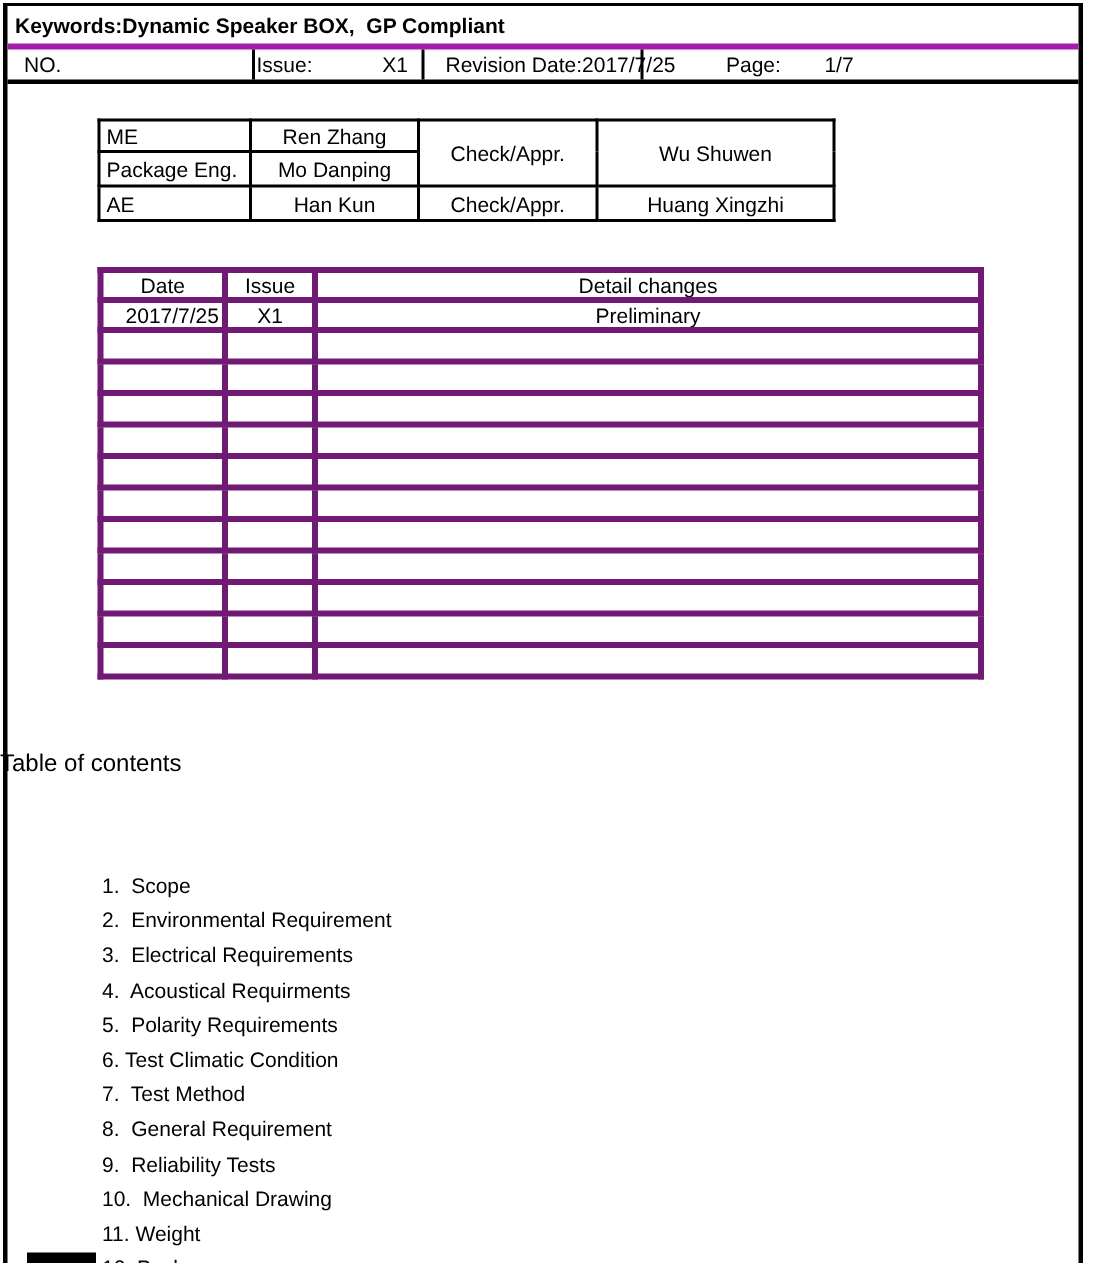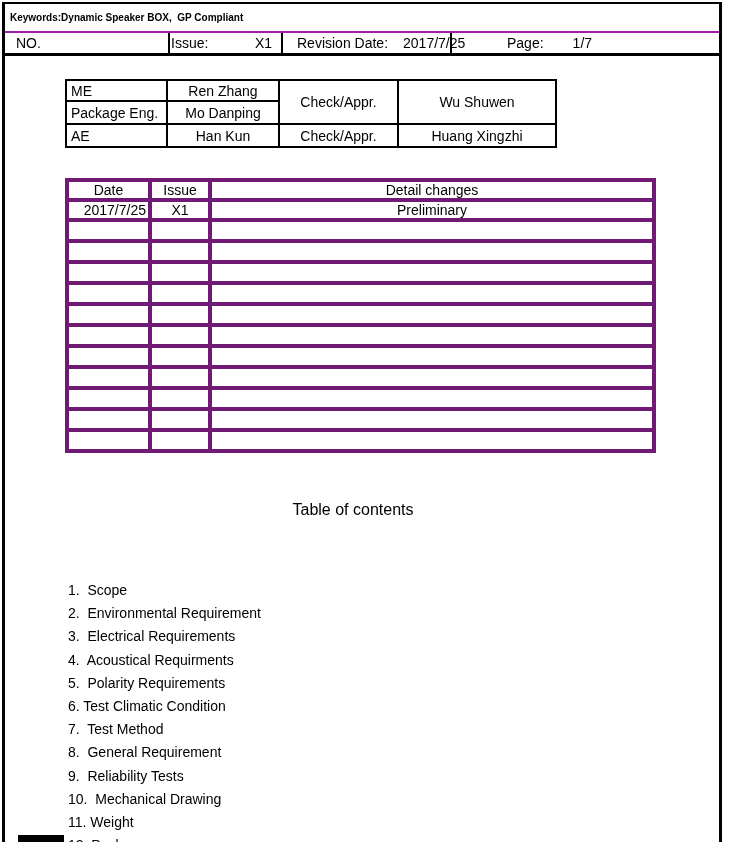--- a/index.html
+++ b/index.html
@@ -18,39 +18,39 @@
     width: 720px; height: 840px;
     border-top: 2px solid #000;
     border-left: 3px solid #000;
     border-right: 3px solid #000;
   }
   
   .keywords-row {
     position: absolute;
     left: 5px; top: 4px;
     width: 714px; height: 29px;
-    border-bottom: 2px solid #a21caf;
+    border-bottom: 4px solid #a21caf;
     display: flex; align-items: center;
     padding-left: 5px;
     font-weight: bold;
-    font-size: 10px;
+    font-size: 14px;
     white-space: pre;
   }
   .info-row {
     position: absolute;
     left: 5px; top: 33px;
     width: 714px; height: 23px;
     border-bottom: 3px solid #000;
     display: flex;
     font-size: 14px;
   }
   .info-cell { height: 100%; display: flex; align-items: center; white-space: pre; }
   .cell-no   { width: 165px; border-right: 2px solid #000; padding-left: 11px; }
   .cell-issue { width: 113px; border-right: 2px solid #000; justify-content: space-between; padding-left: 1px; padding-right: 9px; }
-  .cell-revdate { width: 169px; border-right: 2px solid #000; justify-content: space-between; padding-left: 14px; padding-right: 20px; gap: 15px; }
+  .cell-revdate { width: 146px; border-right: 2px solid #000; justify-content: space-between; padding-left: 14px; padding-right: 20px; }
   .cell-page { flex: 1; padding-left: 55px; gap: 29px; }
   
   .approval-table {
     position: absolute;
     left: 65px; top: 79px;
     border-collapse: collapse;
     table-layout: fixed;
     font-size: 14px;
   }
   .approval-table td {
@@ -79,21 +79,20 @@
   }
   .revision-table tr.hdr { height: 17px; }
   .revision-table tr.data { height: 20px; }
   .revision-table tr.empty-row { height: 21px; }
   .revision-table td.date-cell { text-align: right; padding-right: 2px; }
   
   .toc-title {
     position: absolute;
     left: 0; top: 501px;
     width: 706px;
-    text-align: center;
     font-size: 16px;
   }
   .toc-list {
     position: absolute;
     left: 68px; top: 551px;
     font-size: 14px;
     margin-top: 28px;
   }
   .toc-item {
     height: 23.2px;

